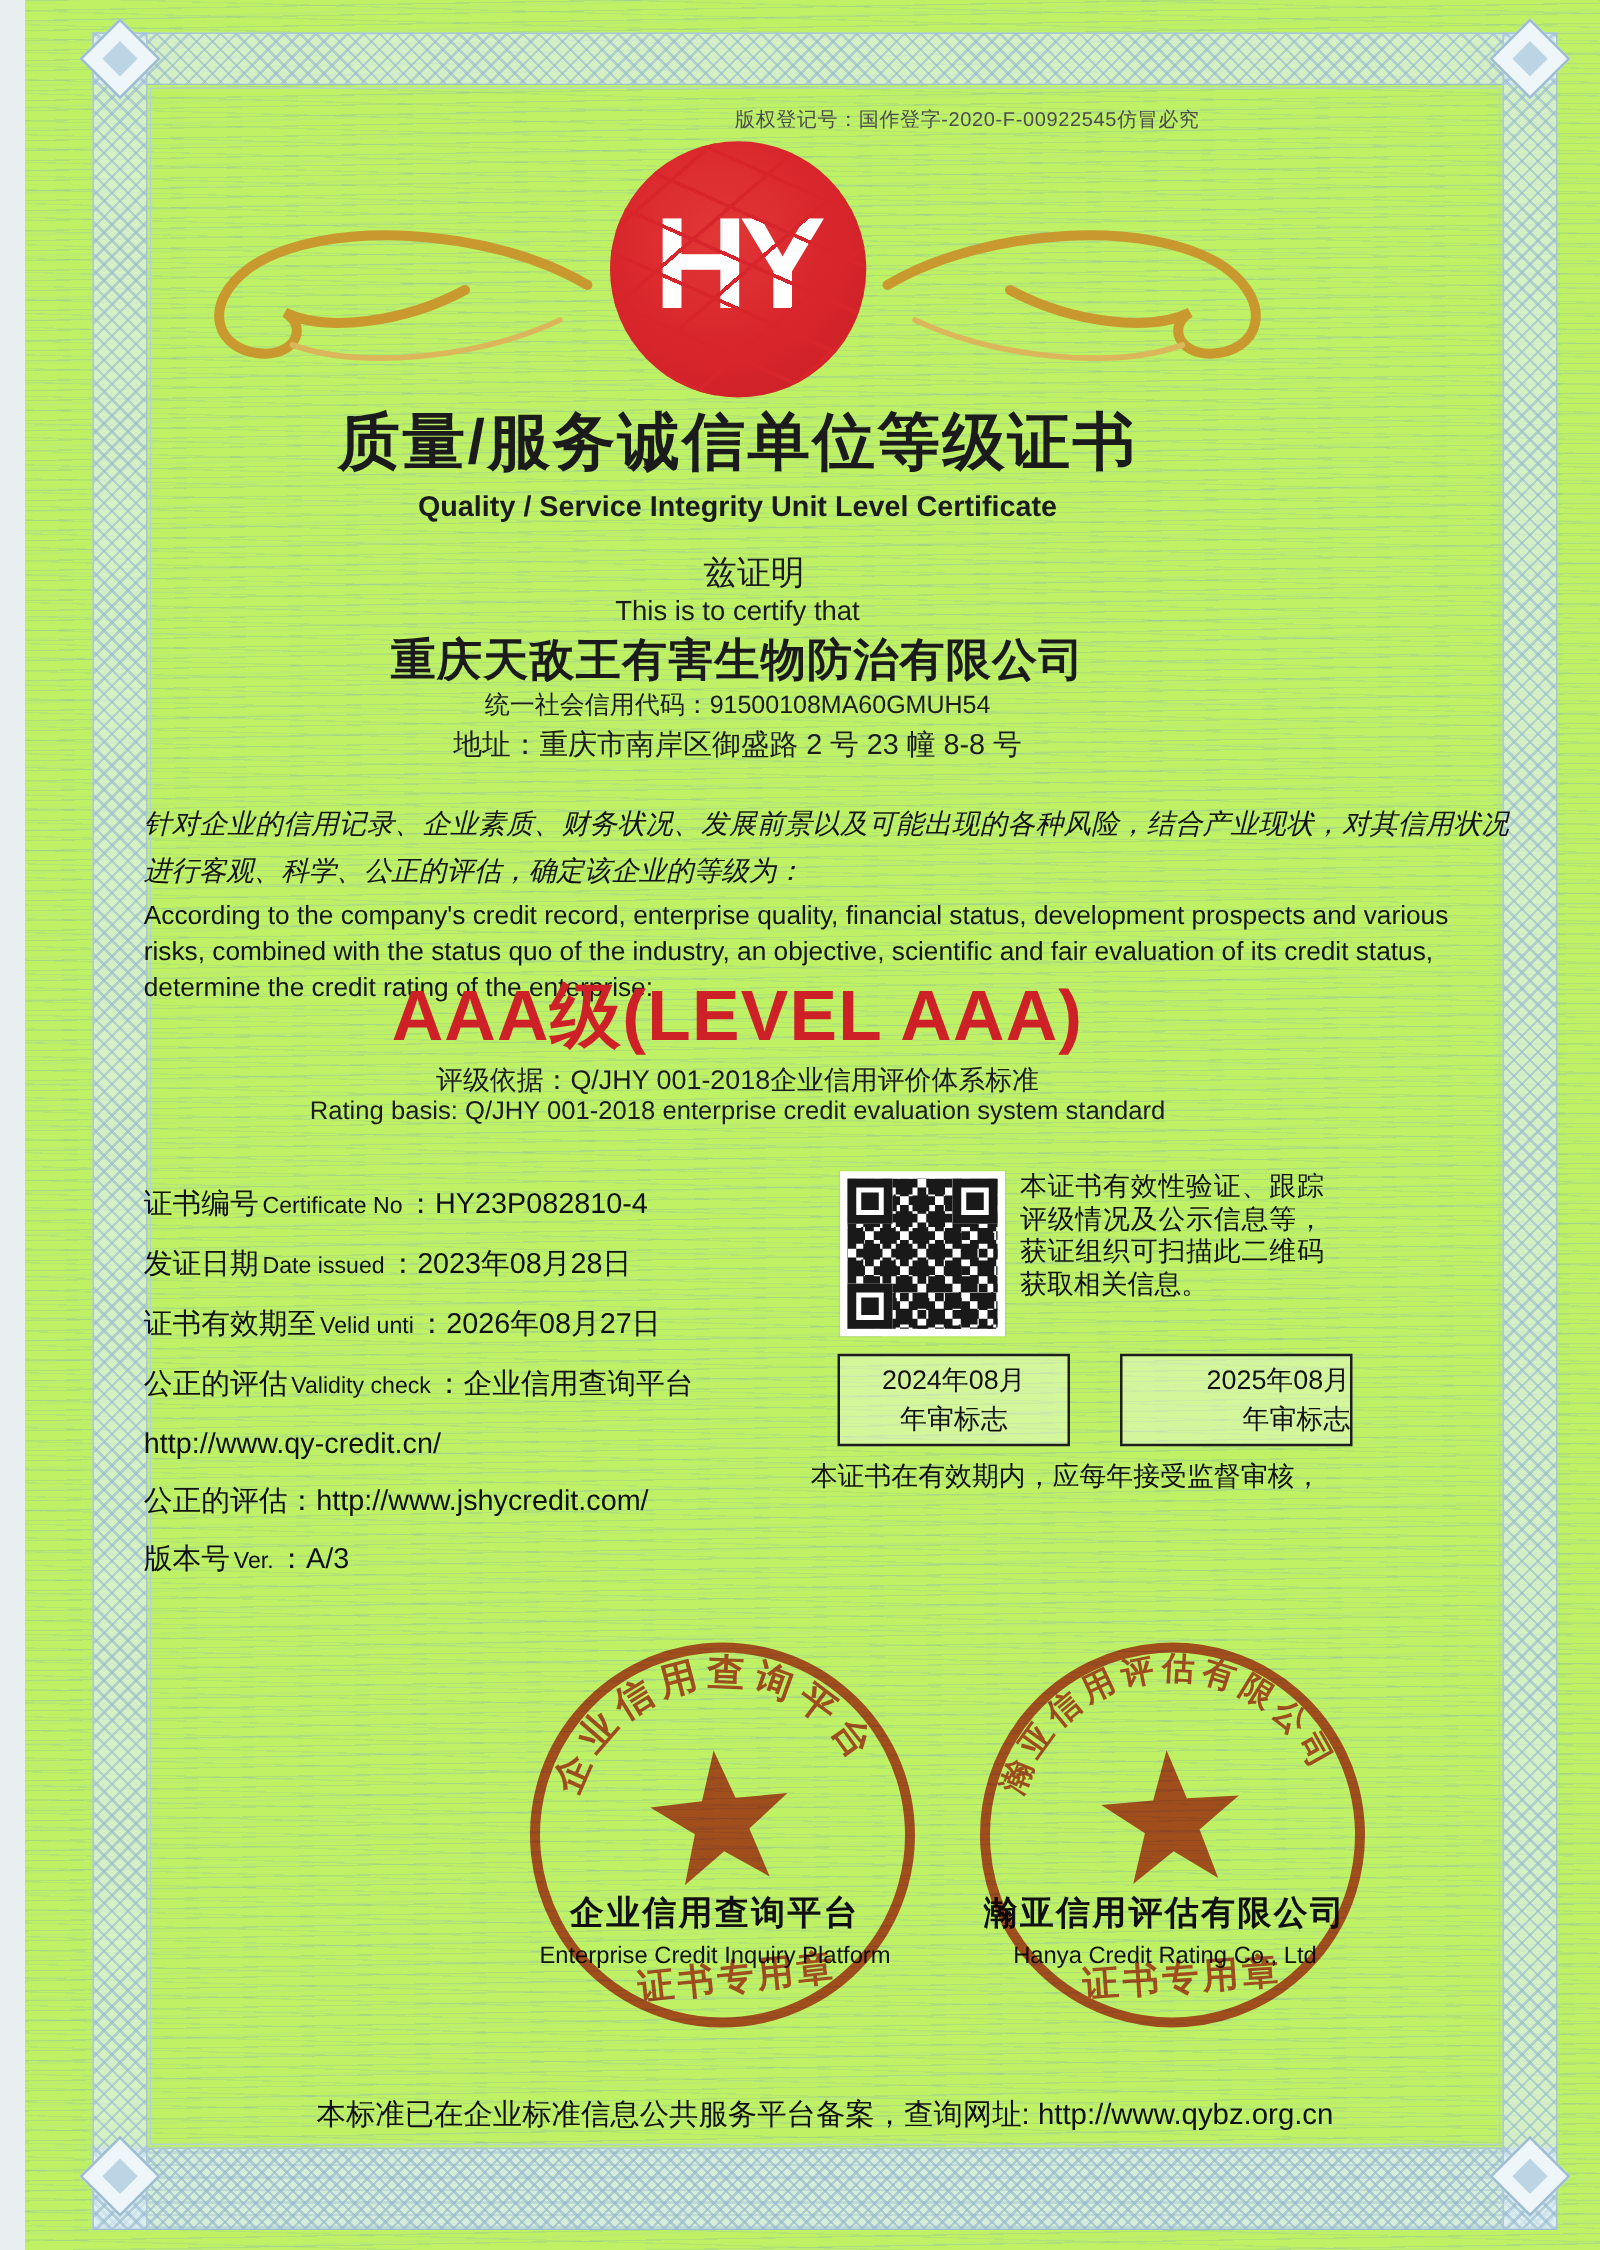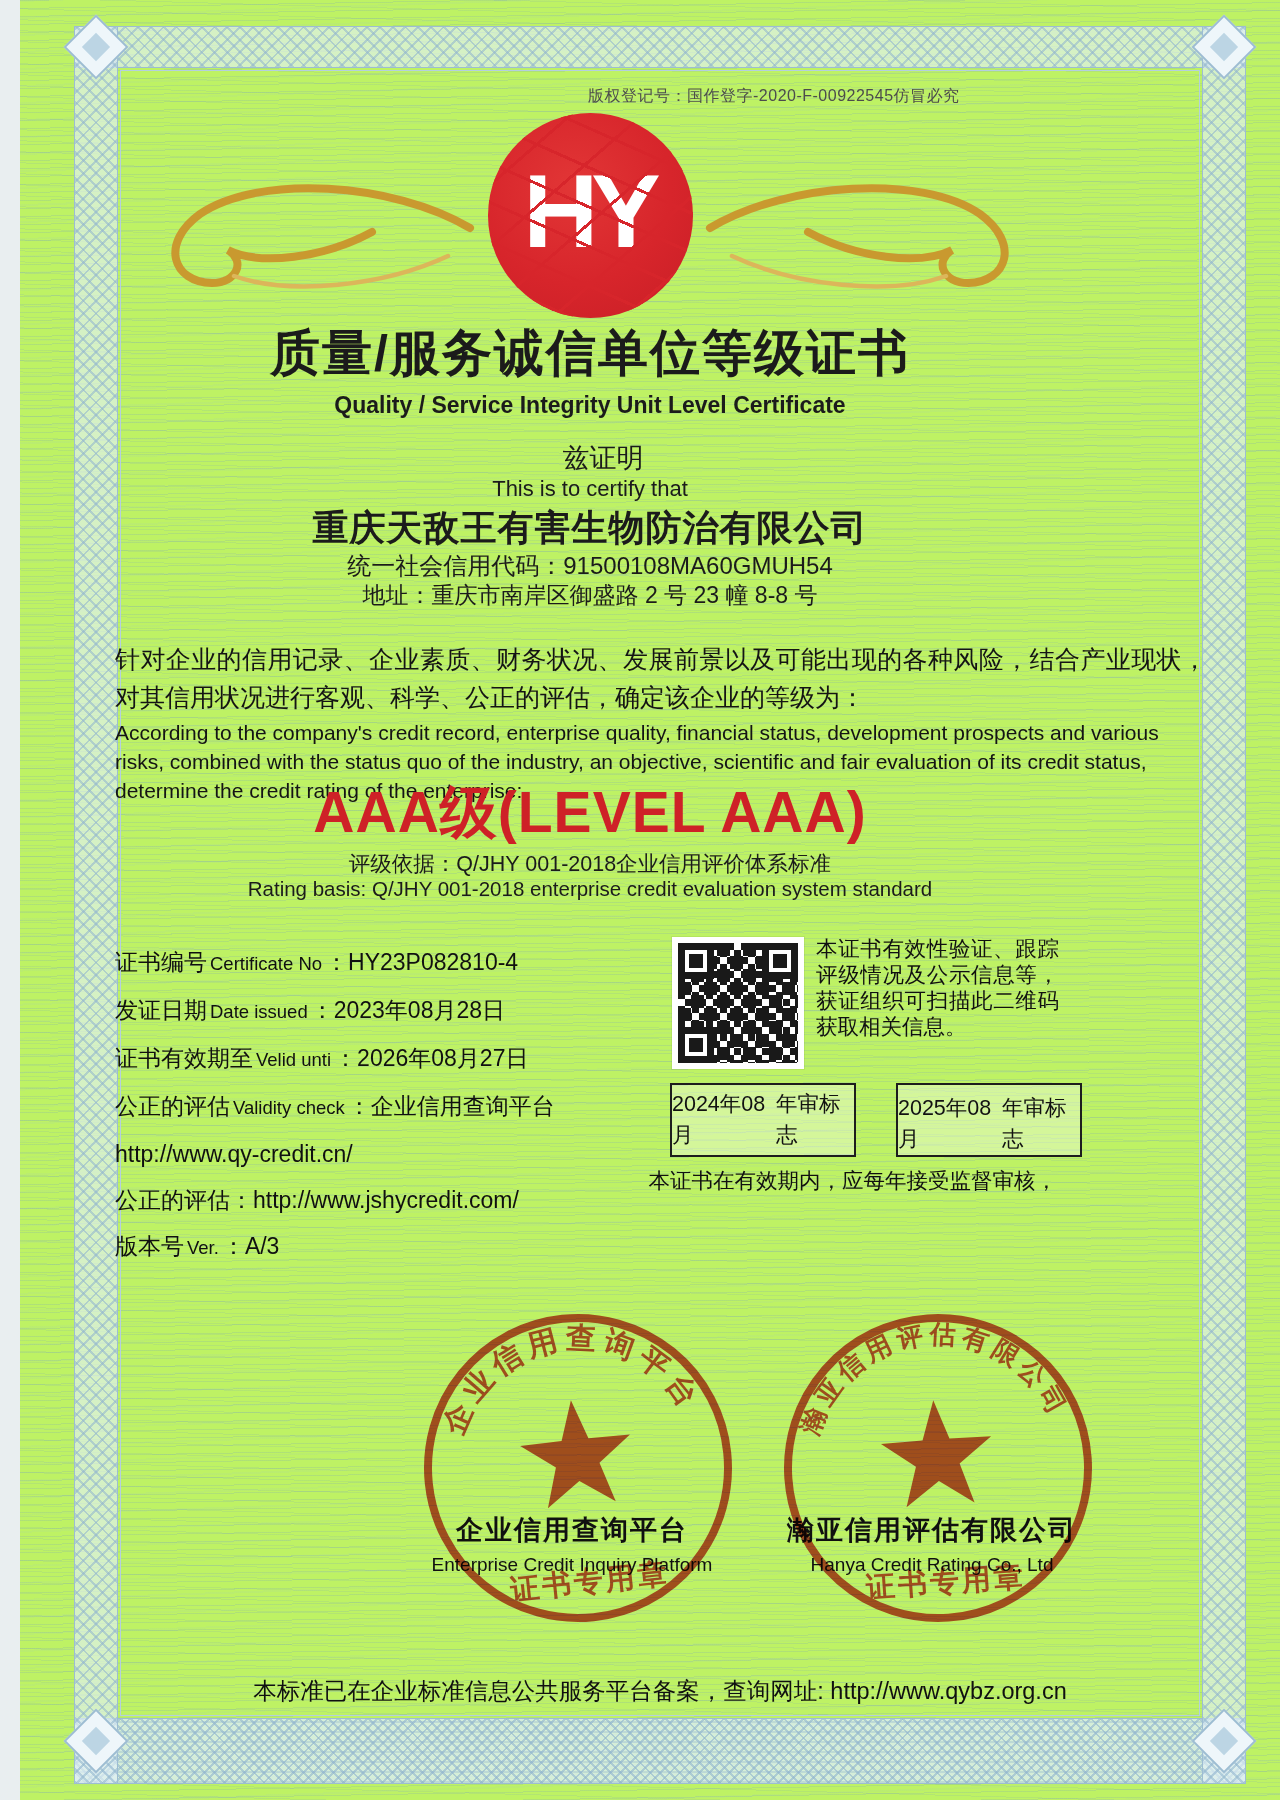--- a/index.html
+++ b/index.html
@@ -47,45 +47,45 @@
       repeating-linear-gradient(24deg, rgba(0,0,0,0) 0 33px, #d7252b 33px 36px),
       repeating-linear-gradient(-41deg, rgba(0,0,0,0) 0 44px, #d7252b 44px 47px);}
   .flourish{position:absolute;z-index:2;}
   .flourish.rgt{transform:scaleX(-1);}
 
   .title{top:320px;font-size:50px;font-weight:900;letter-spacing:2px;}
   .subtitle{top:392px;font-size:23px;font-weight:700;}
   .certify-cn{top:440px;font-size:27px;padding-left:13px;}
   .certify-en{top:476px;font-size:22px;}
   .company{top:504px;font-size:36px;font-weight:800;letter-spacing:1px;}
-  .code{top:550px;font-size:24px;}
+  .code{top:550px;font-size:20px;}
   .addr{top:580px;font-size:23px;}
 
-  .para-cn{position:absolute;left:95px;width:1092px;top:640px;font-size:25px;line-height:38px;color:#141414;text-align:justify;}
+  .para-cn{position:absolute;left:95px;width:1092px;top:640px;font-size:22px;line-height:38px;color:#141414;text-align:justify;font-style:italic;}
   .para-en{position:absolute;left:95px;width:1092px;top:718px;font-size:21px;line-height:29px;color:#141414;}
   .level{top:775px;font-size:57px;font-weight:900;color:#ce2127;letter-spacing:1px;}
   .basis-cn{top:849px;font-size:21.5px;}
   .basis-en{top:877px;font-size:20.5px;}
 
   .details{position:absolute;left:95px;top:939px;color:#101010;}
   .drow{line-height:46px;white-space:nowrap;font-size:23px;}
   .drow .en{font-size:18.5px;margin:0 3px;}
 
   .qr{position:absolute;left:652px;top:937px;width:132px;height:132px;background:#ffffff;box-shadow:0 0 0 1px rgba(0,0,0,.05);}
   .qr-inner{position:absolute;inset:6px;
     background:
       repeating-conic-gradient(#191919 0 25%, rgba(0,0,0,0) 0 50%) 0 0/26px 26px,
       repeating-conic-gradient(#191919 0 25%, rgba(0,0,0,0) 0 50%) 0 0/14px 14px;}
   .finder{position:absolute;width:36px;height:36px;border:7px solid #191919;background:#fff;box-sizing:border-box;}
   .finder::after{content:"";position:absolute;inset:4px;background:#191919;}
   .finder.tl{left:6px;top:6px;} .finder.tr{right:6px;top:6px;} .finder.bl{left:6px;bottom:6px;}
   .qr-note{position:absolute;left:796px;top:936px;width:243px;font-size:21.5px;line-height:26px;color:#101010;text-align:justify;}
 
   .abox{position:absolute;top:1083px;width:182px;height:70px;border:2.5px solid #1d1d1d;background:rgba(255,255,255,.35);
-    display:flex;flex-direction:row;align-items:center;justify-content:center;font-size:21.5px;color:#111;line-height:31px;}
+    display:flex;flex-direction:column;align-items:center;justify-content:center;font-size:21.5px;color:#111;line-height:31px;}
   .abox.b1{left:650px;} .abox.b2{left:876px;align-items:flex-end;}
   .annual-note{position:absolute;left:600px;width:437px;top:1162px;font-size:21.5px;line-height:38px;color:#101010;text-align:right;}
 
   .sig{position:absolute;top:1512px;width:400px;text-align:center;color:#101010;z-index:4;}
   .sig .cn{font-size:27px;font-weight:700;letter-spacing:2px;}
   .sig .en{font-size:19px;margin-top:6px;}
   .sig.lft{left:352px;} .sig.rgt{left:712px;}
 
   .stamp{position:absolute;z-index:5;opacity:.88;mix-blend-mode:multiply;}
   .stamp.lft{left:398px;top:1308px;transform:rotate(-6deg);}

